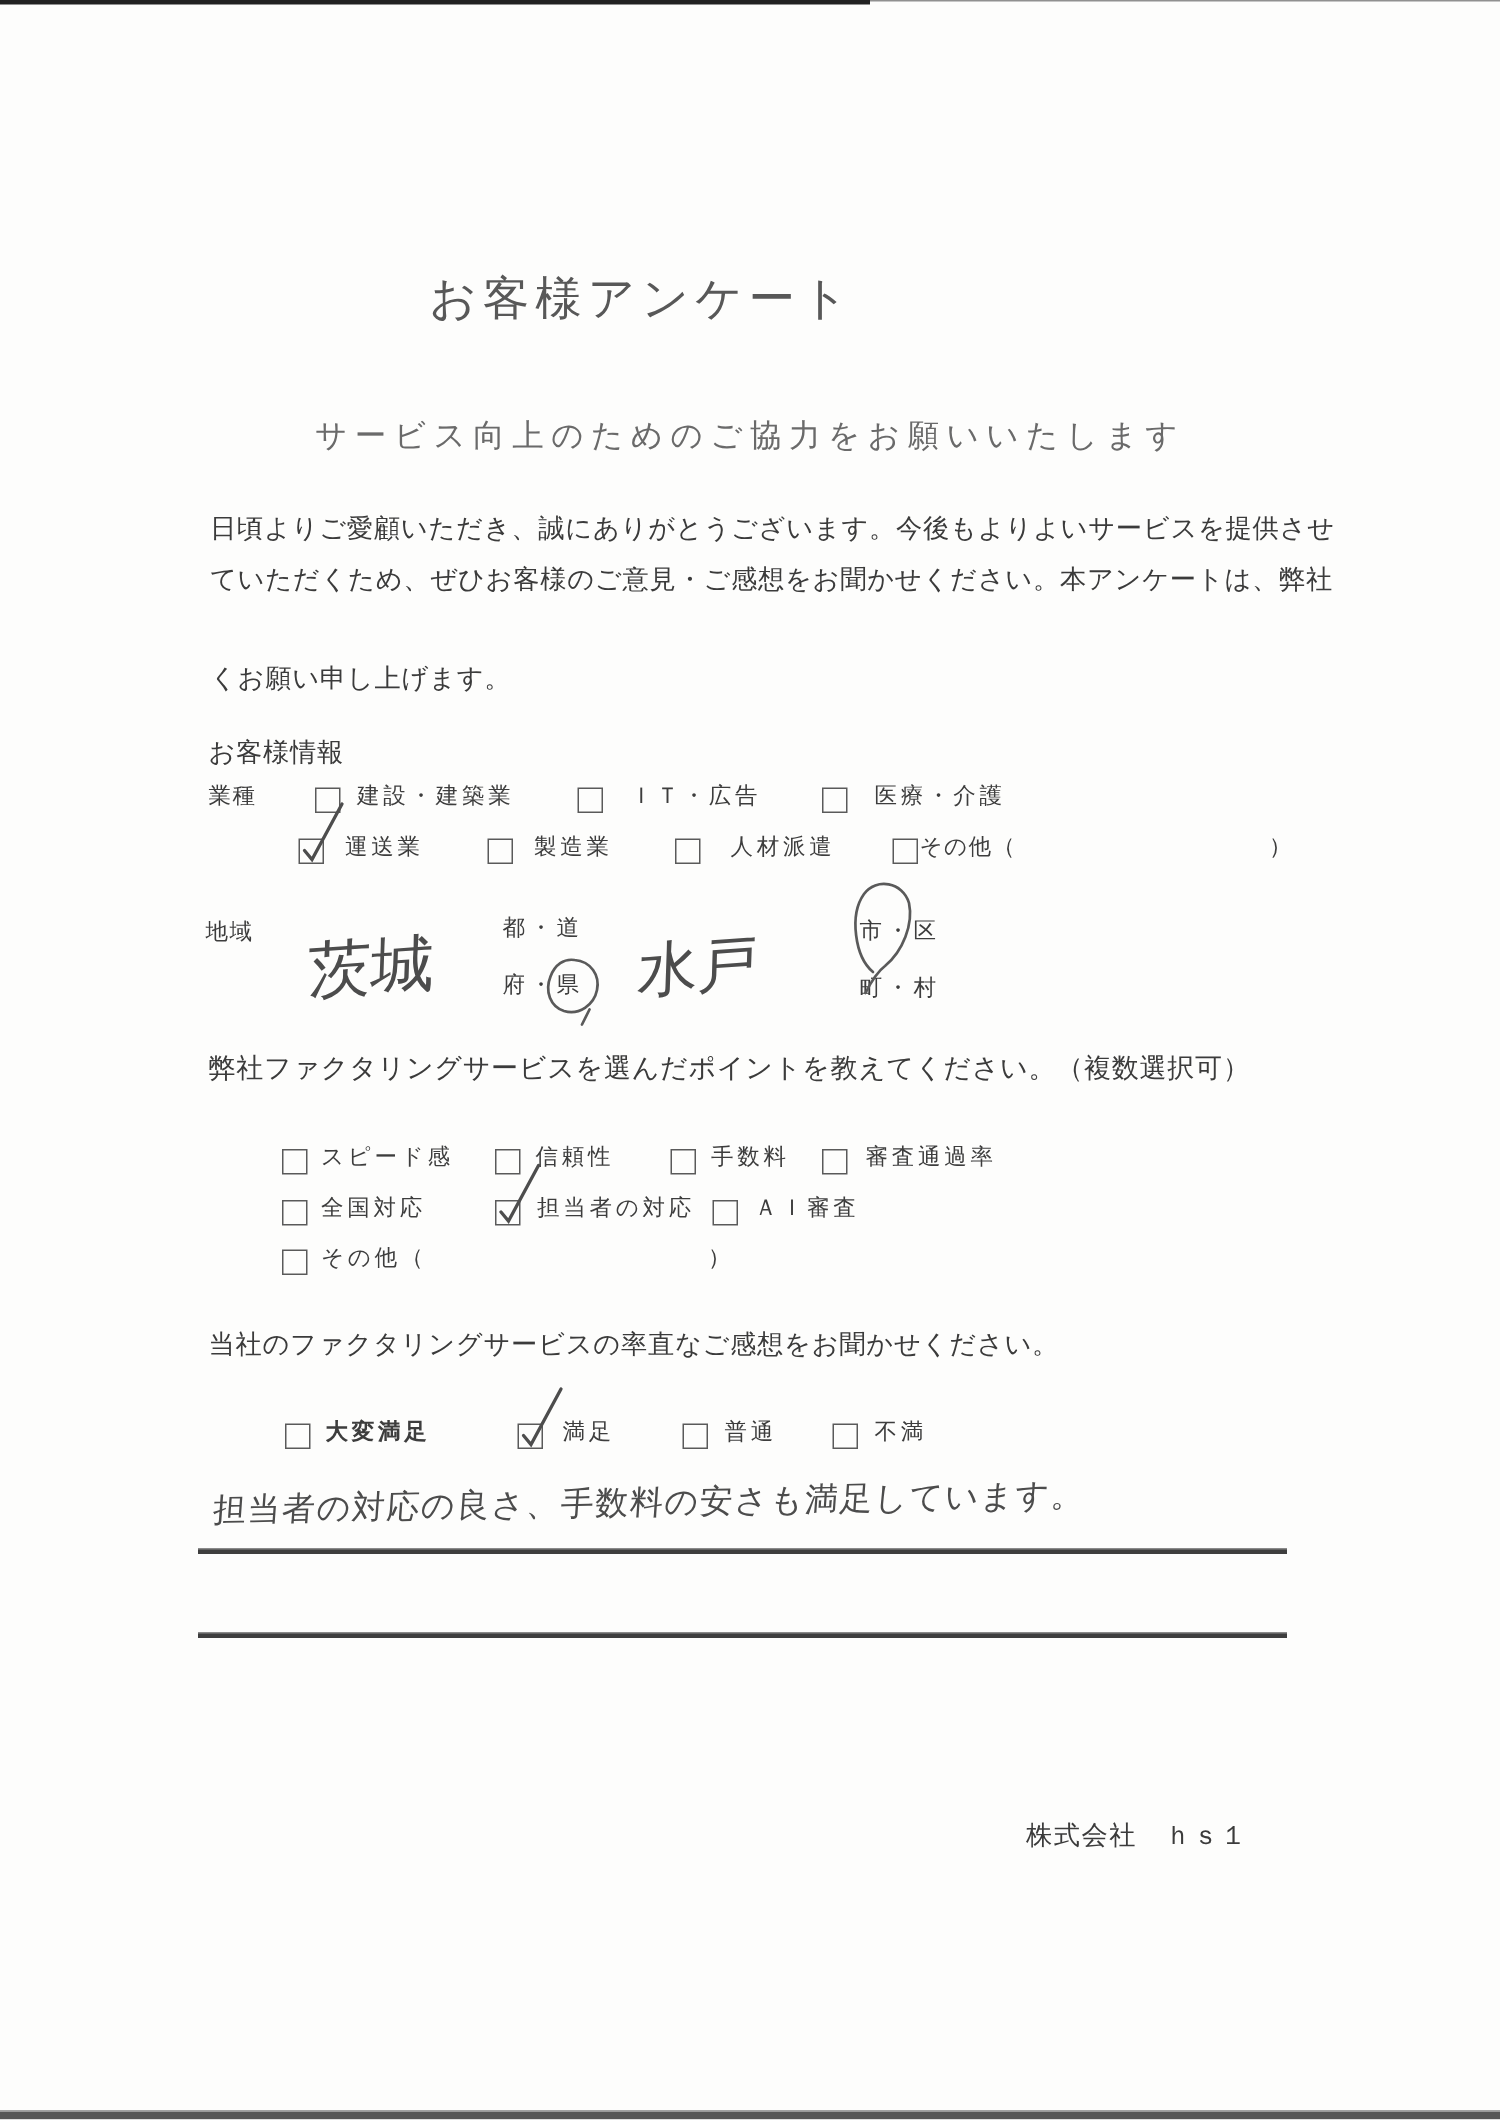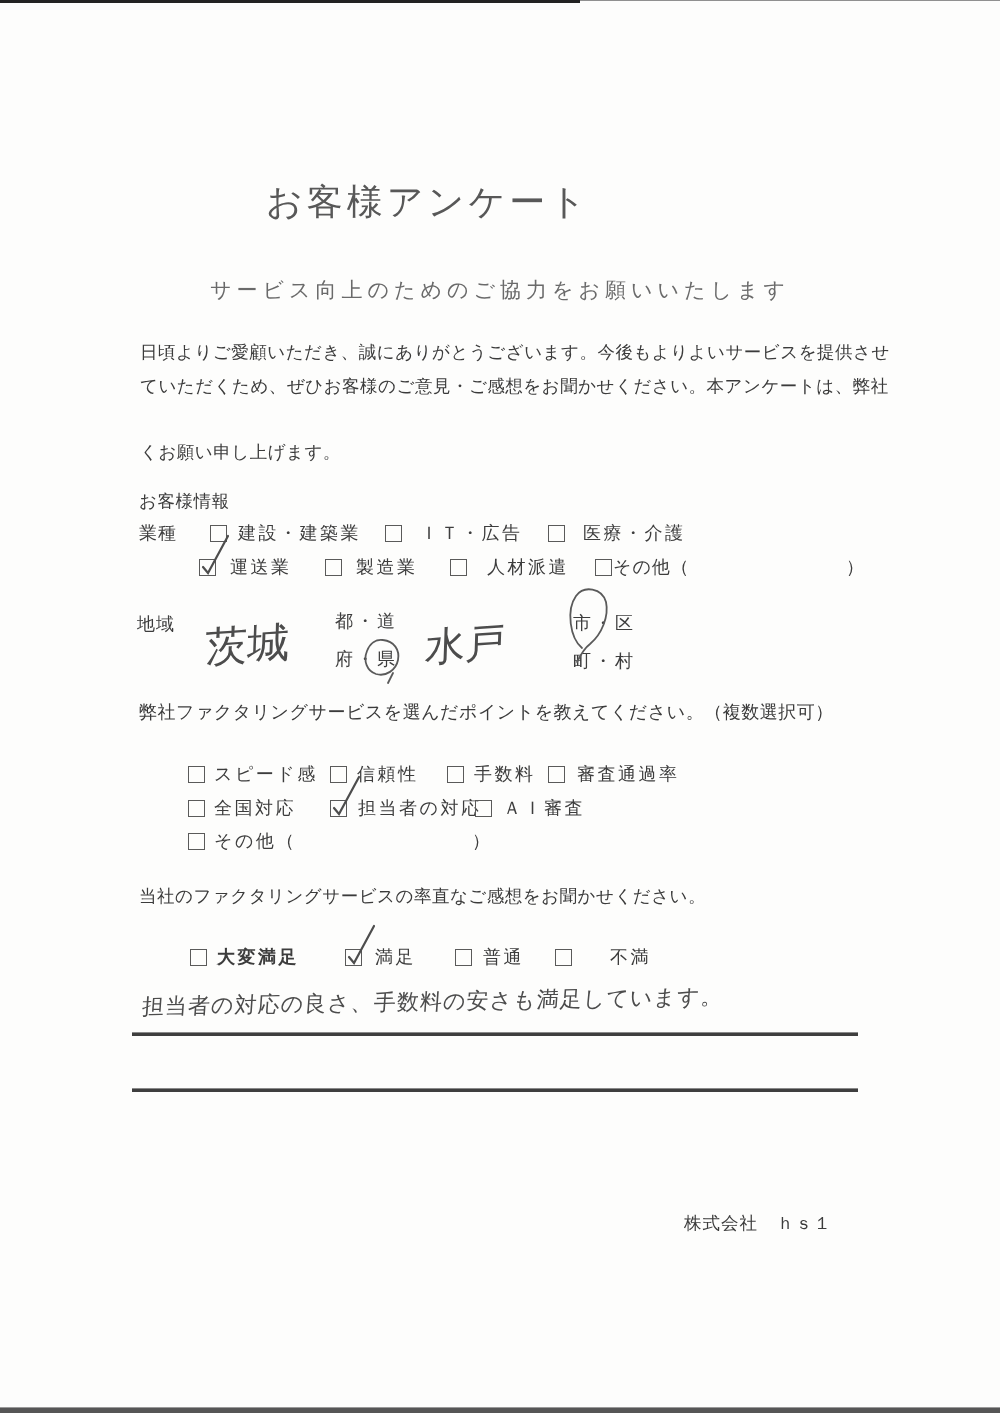--- a/index.html
+++ b/index.html
@@ -2,24 +2,24 @@
 <html><head>
 <meta charset="utf-8">
 <style>
   html,body { margin:0; padding:0; background:#e8e8e8; }
   .page {
     position:relative; width:1000px; height:1413px; margin:0 auto;
     background:#fdfdfc; overflow:hidden;
     font-family:"Liberation Serif","DejaVu Serif",serif; color:#3f3f3f;
   }
   .abs { position:absolute; white-space:nowrap; }
-  .title { width:856px; text-align:center; font-size:36px; letter-spacing:4px; color:#585858; font-weight:400; }
+  .title { width:856px; text-align:center; font-size:31px; letter-spacing:4px; color:#585858; font-weight:400; }
   .subtitle { width:1000px; text-align:center; font-size:21px; letter-spacing:5px; color:#6a6a6a; }
   .body-line { font-size:17.5px; letter-spacing:0.5px; color:#3b3b3b; }
-  .lbl { font-size:18px; letter-spacing:2.5px; color:#3d3d3d; }
+  .lbl { font-size:15px; letter-spacing:2.5px; color:#3d3d3d; }
   .prompt { font-size:18px; letter-spacing:0.5px; color:#3b3b3b; }
   .cb {
     position:absolute; width:15px; height:15px;
     border:1.6px solid #5a5a5a; background:transparent;
   }
   .cb svg.tick { position:absolute; left:-5px; top:-29px; display:none; }
   .cb.checked svg.tick { display:block; }
   .tick path { stroke:#4d4d4d; stroke-width:2.2; fill:none; stroke-linecap:round; }
   .hand {
     font-family:"DejaVu Sans",sans-serif; color:#4c4c4c;
@@ -117,21 +117,21 @@
   <span class="abs lbl" style="left:217px;top:945px;font-weight:bold;">大変満足</span>
   <span class="cb checked" style="left:345px;top:949px;">
       <svg class="tick" width="38" height="46" viewBox="0 0 38 46">
         <path d="M8 36 L13 42 L33 5"></path>
       </svg>
     </span>
   <span class="abs lbl" style="left:375px;top:945px;">満足</span>
   <span class="cb" style="left:455px;top:949px;"></span>
   <span class="abs lbl" style="left:483px;top:945px;">普通</span>
   <span class="cb" style="left:555px;top:949px;"></span>
-  <span class="abs lbl" style="left:583px;top:945px;margin-left:27px;">不満</span>
+  <span class="abs lbl" style="left:583px;top:945px;">不満</span>
 
   <div class="abs hand" style="top:992px;left:142px;font-size:22px;letter-spacing:1px;transform:skewX(-5deg) rotate(-1deg);">担当者の対応の良さ、手数料の安さも満足しています。</div>
   <div class="answer-line" style="left:132px;top:1032px;width:726px;"></div>
   <div class="answer-line" style="left:132px;top:1088px;width:726px;"></div>
 
   <div class="abs prompt" style="top:1211px;left:684px;font-size:17.5px;letter-spacing:1px;">株式会社　ｈｓ１</div>
 
 </div>
 
 </body></html>

